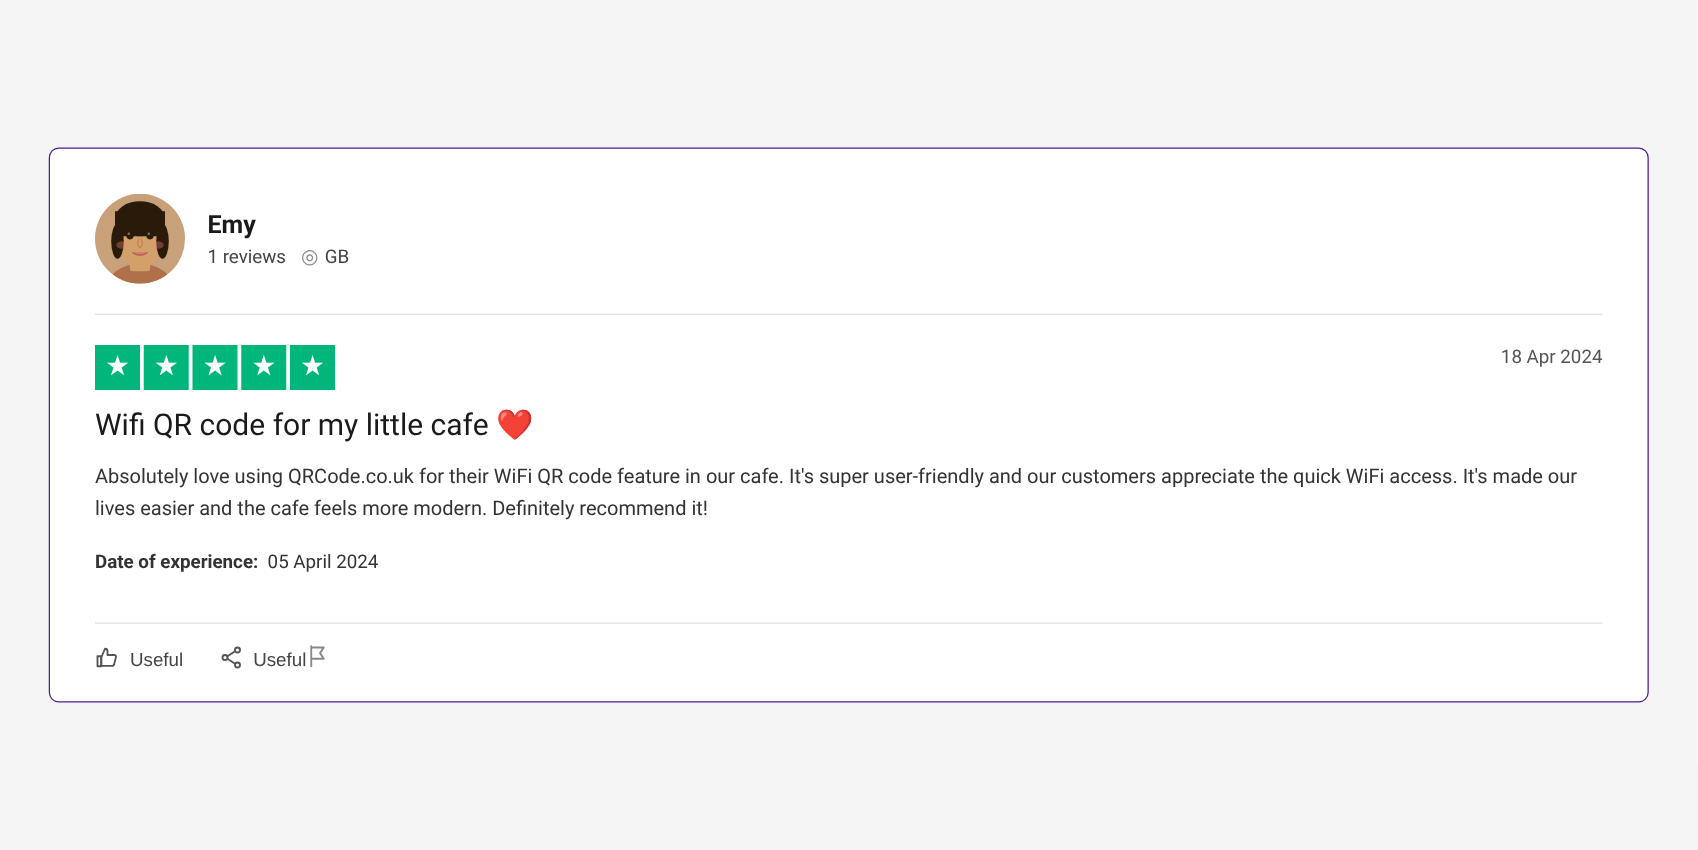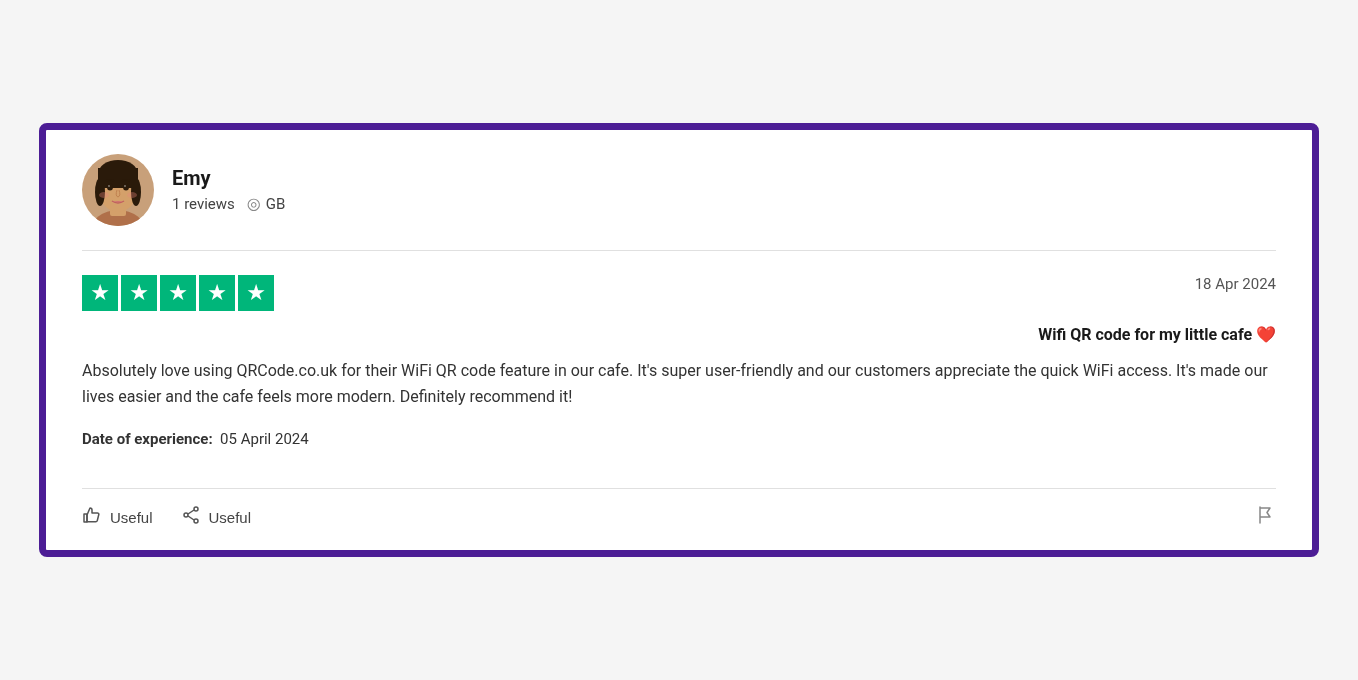--- a/index.html
+++ b/index.html
@@ -14,24 +14,24 @@
       display: flex;
       justify-content: center;
       align-items: center;
       min-height: 100vh;
       padding: 20px;
     }
 
     .review-card {
       background: #ffffff;
       border-radius: 8px;
-      border: 7px solid #4c1d95;
+      border: 1px solid #4c1d95;
       width: 1280px;
       max-width: 100%;
-      padding: 24px 36px 0 36px;
+      padding: 36px 36px 0 36px;
       overflow: hidden;
     }
 
     .reviewer-section {
       display: flex;
       align-items: center;
       gap: 18px;
       padding-bottom: 24px;
       border-bottom: 1px solid #e0e0e0;
     }
@@ -102,25 +102,24 @@
       font-size: 22px;
       line-height: 1;
     }
 
     .review-date {
       font-size: 15px;
       color: #555;
     }
 
     .review-title {
-      font-size: 16px;
-      font-weight: 700;
+      font-size: 24px;
+      font-weight: 400;
       color: #1a1a1a;
       margin-bottom: 14px;
-      text-align: right;
     }
 
     .review-text {
       font-size: 16px;
       color: #333;
       line-height: 1.65;
       margin-bottom: 20px;
     }
 
     .review-experience {
@@ -129,21 +128,20 @@
       margin-bottom: 40px;
     }
 
     .review-experience-label {
       font-weight: 700;
     }
 
     .review-actions {
       display: flex;
       align-items: center;
-      justify-content: space-between;
       padding: 16px 0 20px 0;
       border-top: 1px solid #e0e0e0;
     }
 
     .action-buttons {
       display: flex;
       gap: 28px;
     }
 
     .action-btn {

